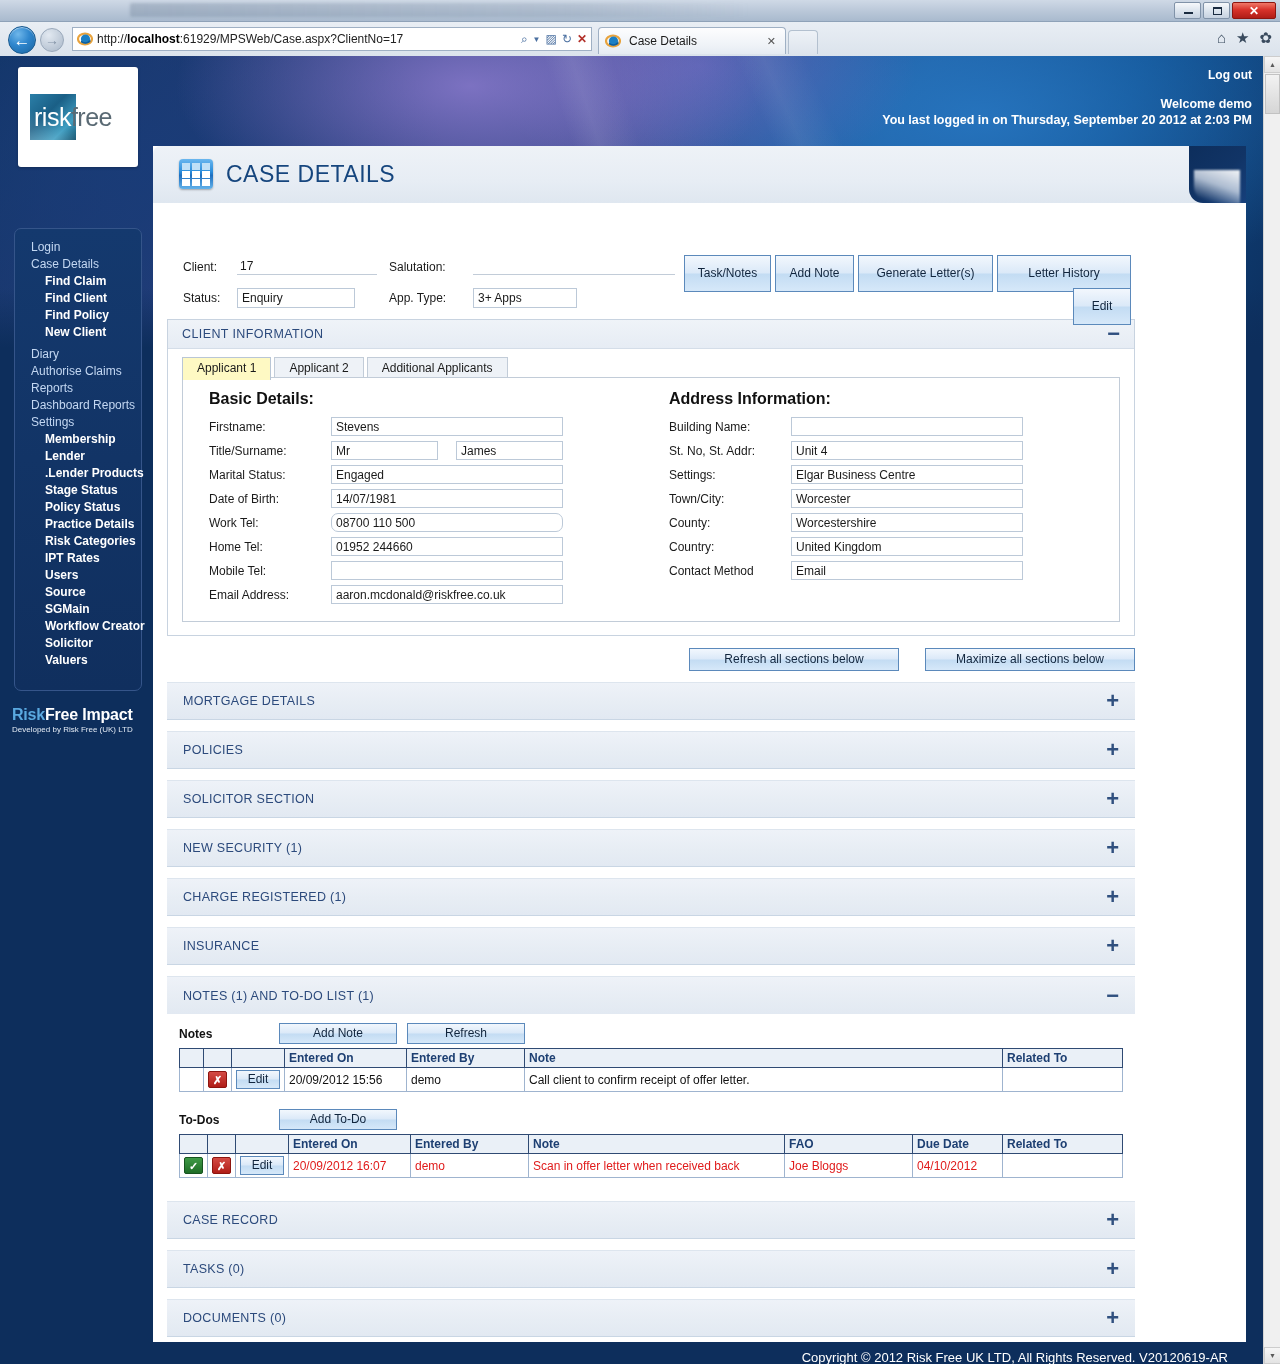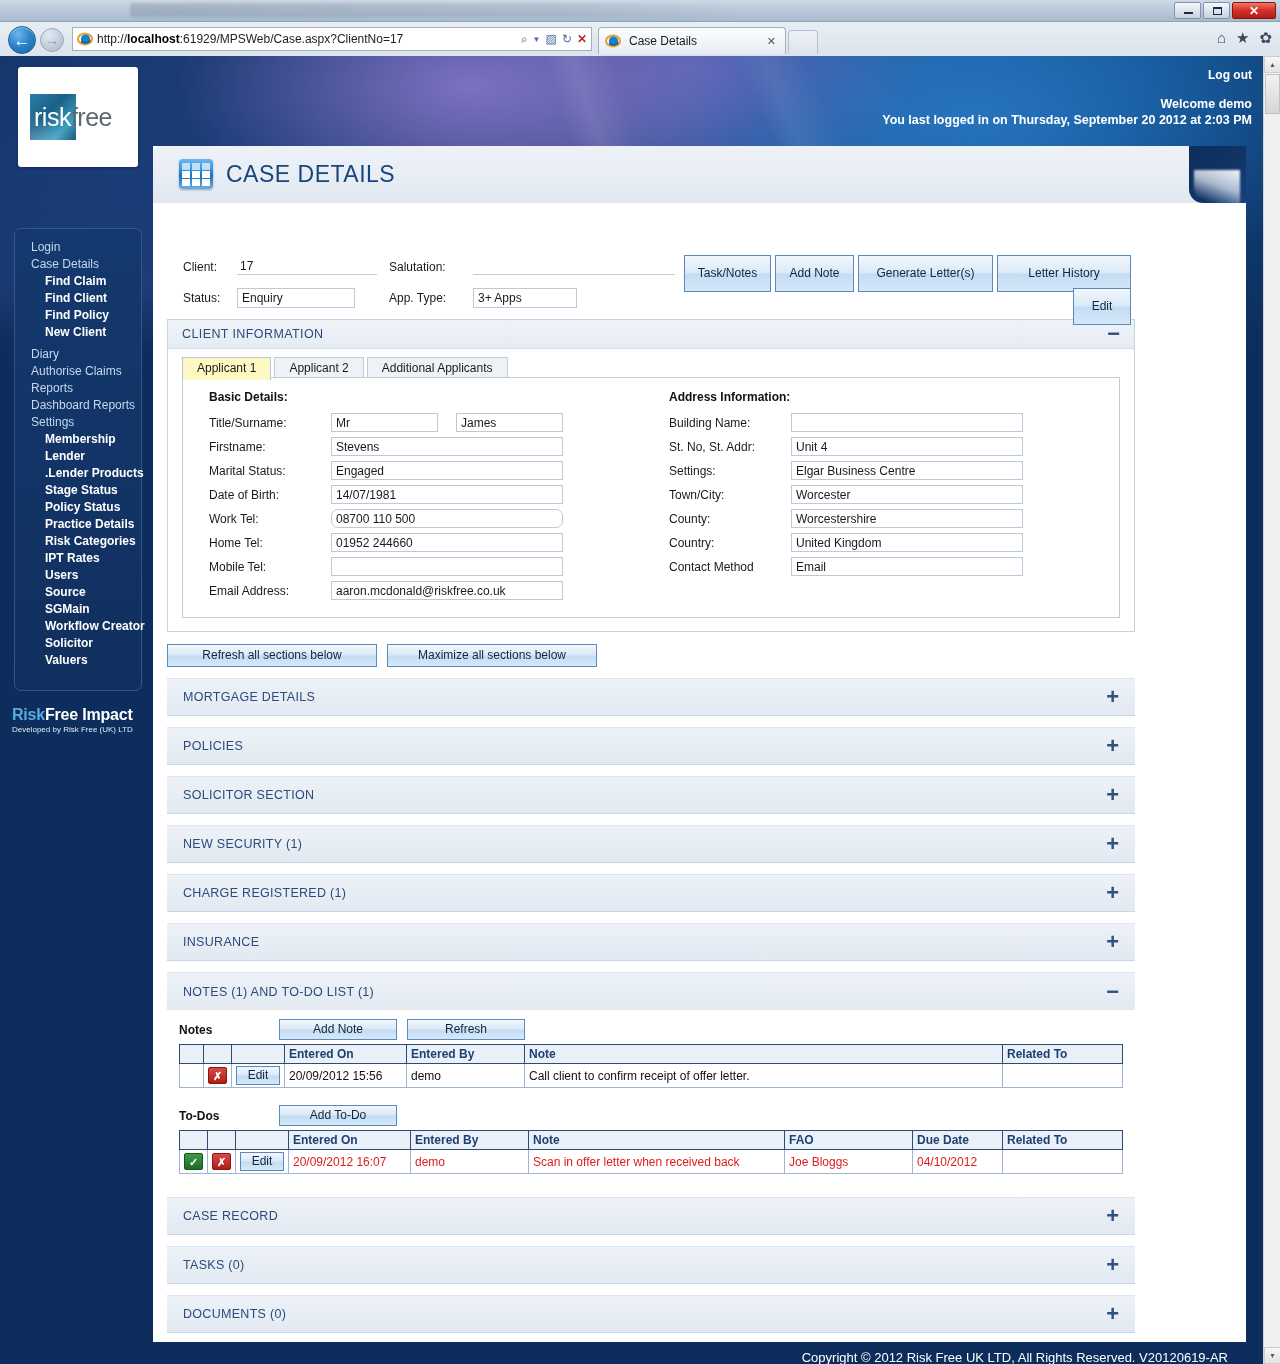--- a/index.html
+++ b/index.html
@@ -268,27 +268,27 @@
     cursor:default; position:relative; top:1px;
   }
   .tab.active{ background:#fef9c3; border-color:#b9c6d6; padding-bottom:4px; top:2px; z-index:2;}
   .tabpane{
     border:1px solid #c2ccd8; background:#fff; margin:0 14px 12px 14px; padding:12px 0 14px 0;
     position:relative; top:-1px;
   }
   .cols{ display:flex; }
   .col{ flex:1; padding-left:26px; }
   .col.right{ padding-left:10px; }
-  .grouphdr{ font-size:12px; font-weight:bold; color:#111; margin-bottom:7px; }
+  .grouphdr{ font-size:16px; font-weight:bold; color:#111; margin-bottom:7px; }
   .frow{ display:flex; align-items:center; height:23px; margin-bottom:1px; }
   .frow .fl{ width:122px; font-size:12px; color:#1a1a1a; flex:0 0 122px; }
   .frow .fi{ height:19px; }
 
   
-  .btnrow{ display:flex; gap:10px; padding:12px 0 0 0; }
+  .btnrow{ display:flex; justify-content:flex-end; gap:26px; padding:12px 0 0 0; }
   .btn-wide{ width:210px; text-align:center; padding:3px 0; }
 
   
   .notes-body{ padding:9px 12px 12px 12px; }
   .tbl-caption{ display:flex; align-items:center; gap:10px; margin-bottom:4px; }
   .tbl-caption .cap{ font-size:12px; font-weight:bold; color:#111; width:90px; }
   .btn-tbl{ width:118px; text-align:center; padding:2px 0; }
   table.grid{ border-collapse:collapse; width:100%; font-size:12px; }
   table.grid th{
     background:#eaf0f7; color:#1d3f72; font-weight:bold; text-align:left;
@@ -531,28 +531,28 @@
             <div class="tab">Applicant 2</div>
             <div class="tab">Additional Applicants</div>
           </div>
 
         <div class="tabpane">
           <div class="cols">
             <div class="col">
               <div class="grouphdr">Basic Details:</div>
               <div id="basic-fields">
                   <div class="frow">
+                    <span class="fl">Firstname:</span>
+                    <input class="fld-box fi" value="Stevens" style="width: 232px;">
+                  </div>
+                  <div class="frow">
                     <span class="fl">Title/Surname:</span>
                     <input class="fld-box fi" value="Mr" style="width: 107px;">
                     <span style="width: 18px; flex: 0 0 18px;"></span>
                     <input class="fld-box fi" value="James" style="width: 107px;">
-                  </div>
-                  <div class="frow">
-                    <span class="fl">Firstname:</span>
-                    <input class="fld-box fi" value="Stevens" style="width: 232px;">
                   </div>
                   <div class="frow">
                     <span class="fl">Marital Status:</span>
                     <input class="fld-box fi" value="Engaged" style="width: 232px;">
                   </div>
                   <div class="frow">
                     <span class="fl">Date of Birth:</span>
                     <input class="fld-box fi" value="14/07/1981" style="width: 232px;">
                   </div>
                   <div class="frow">

